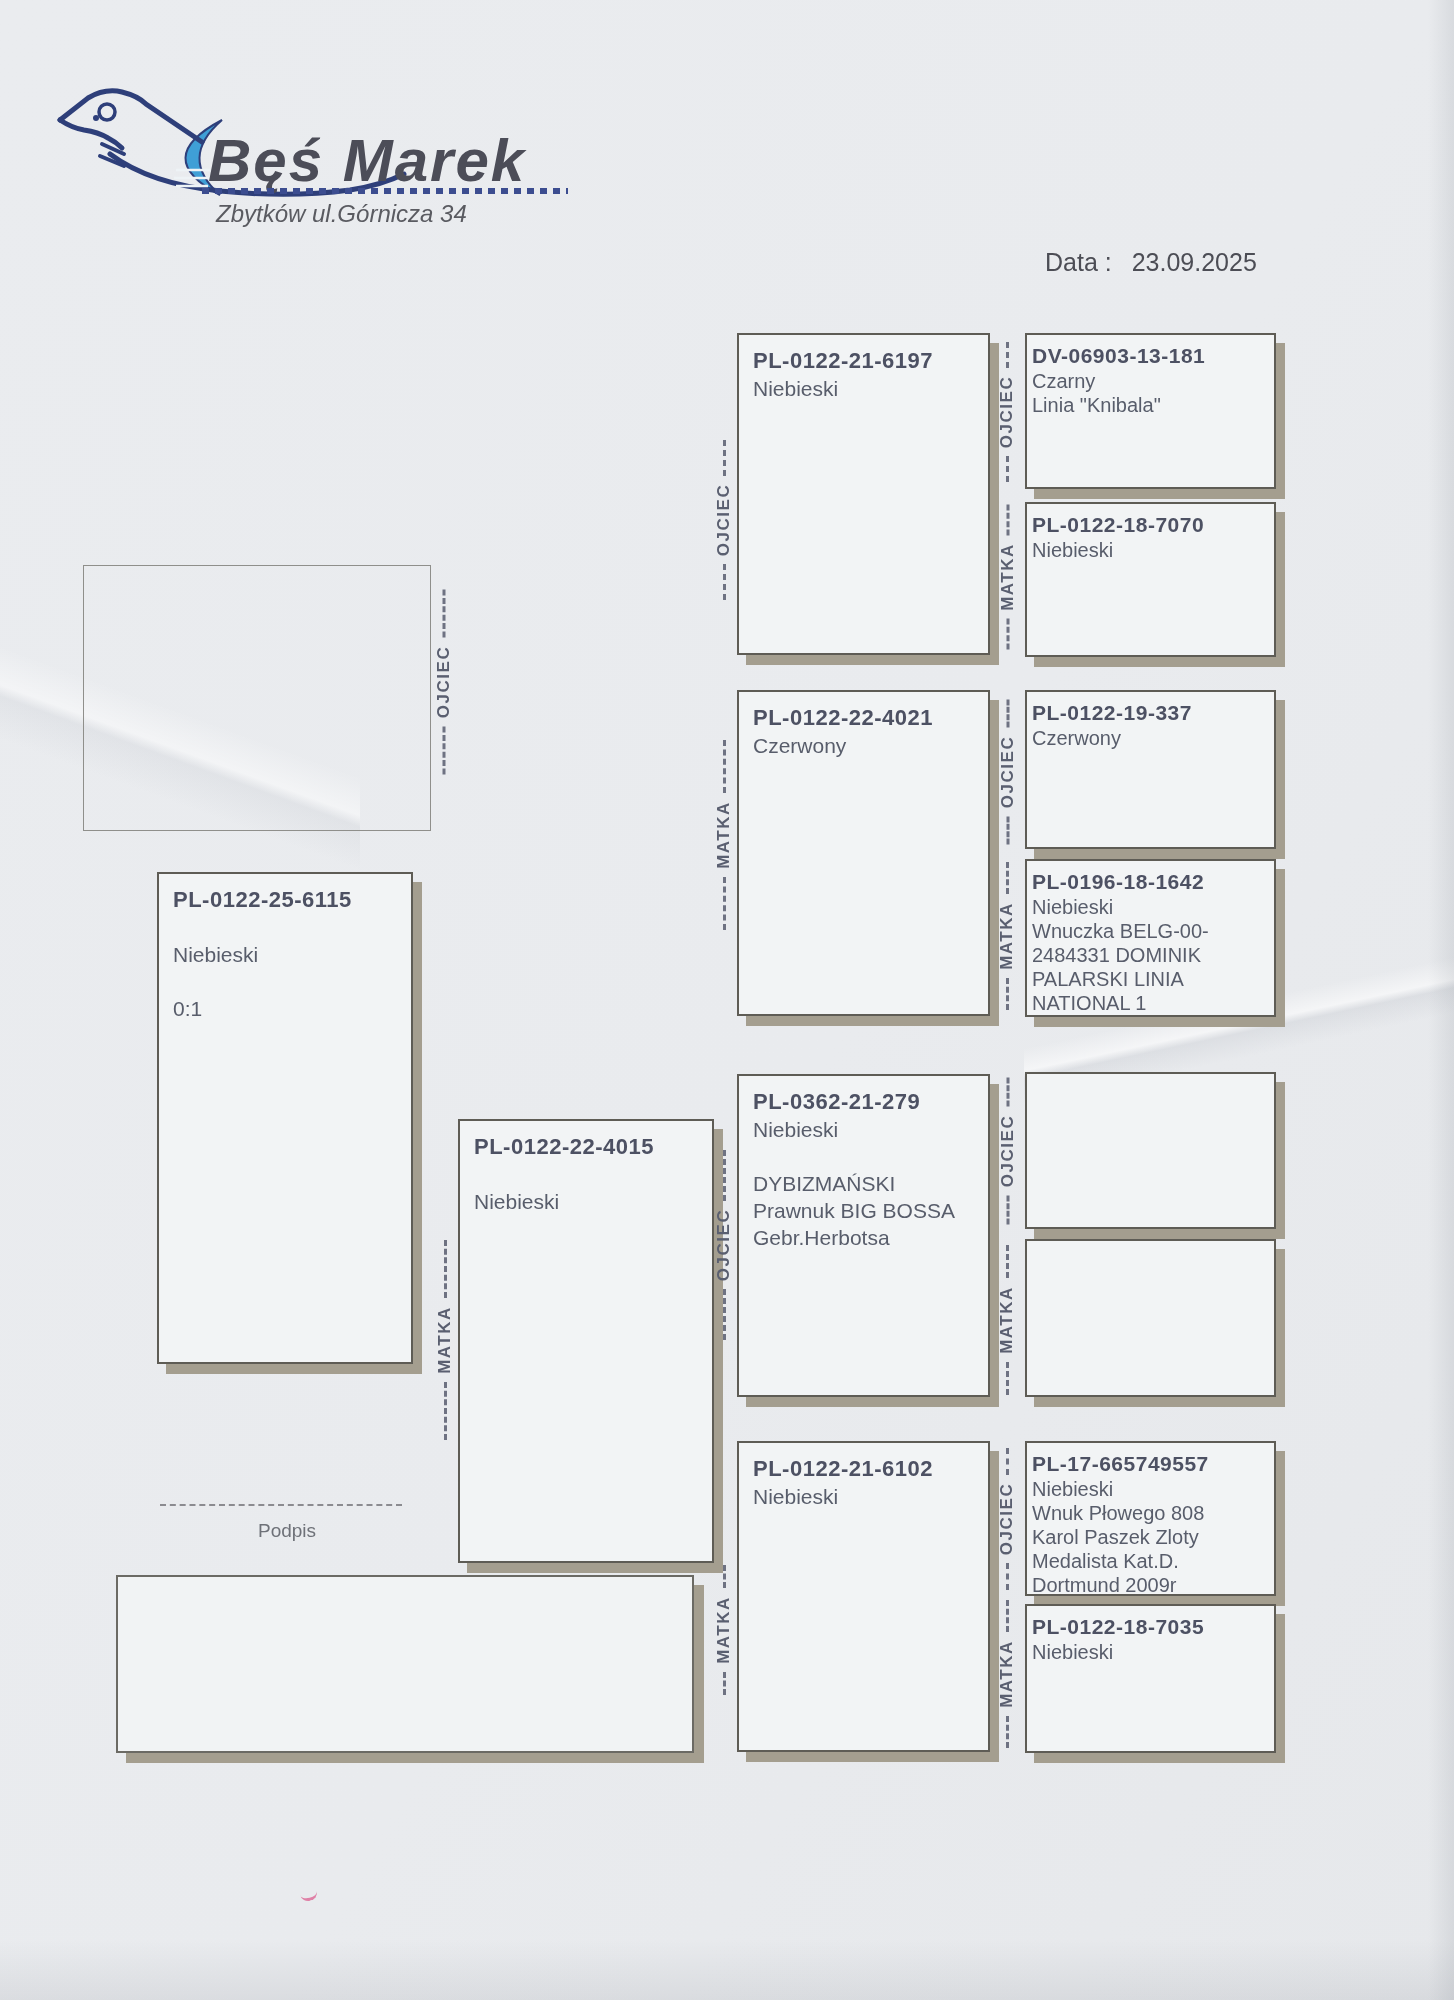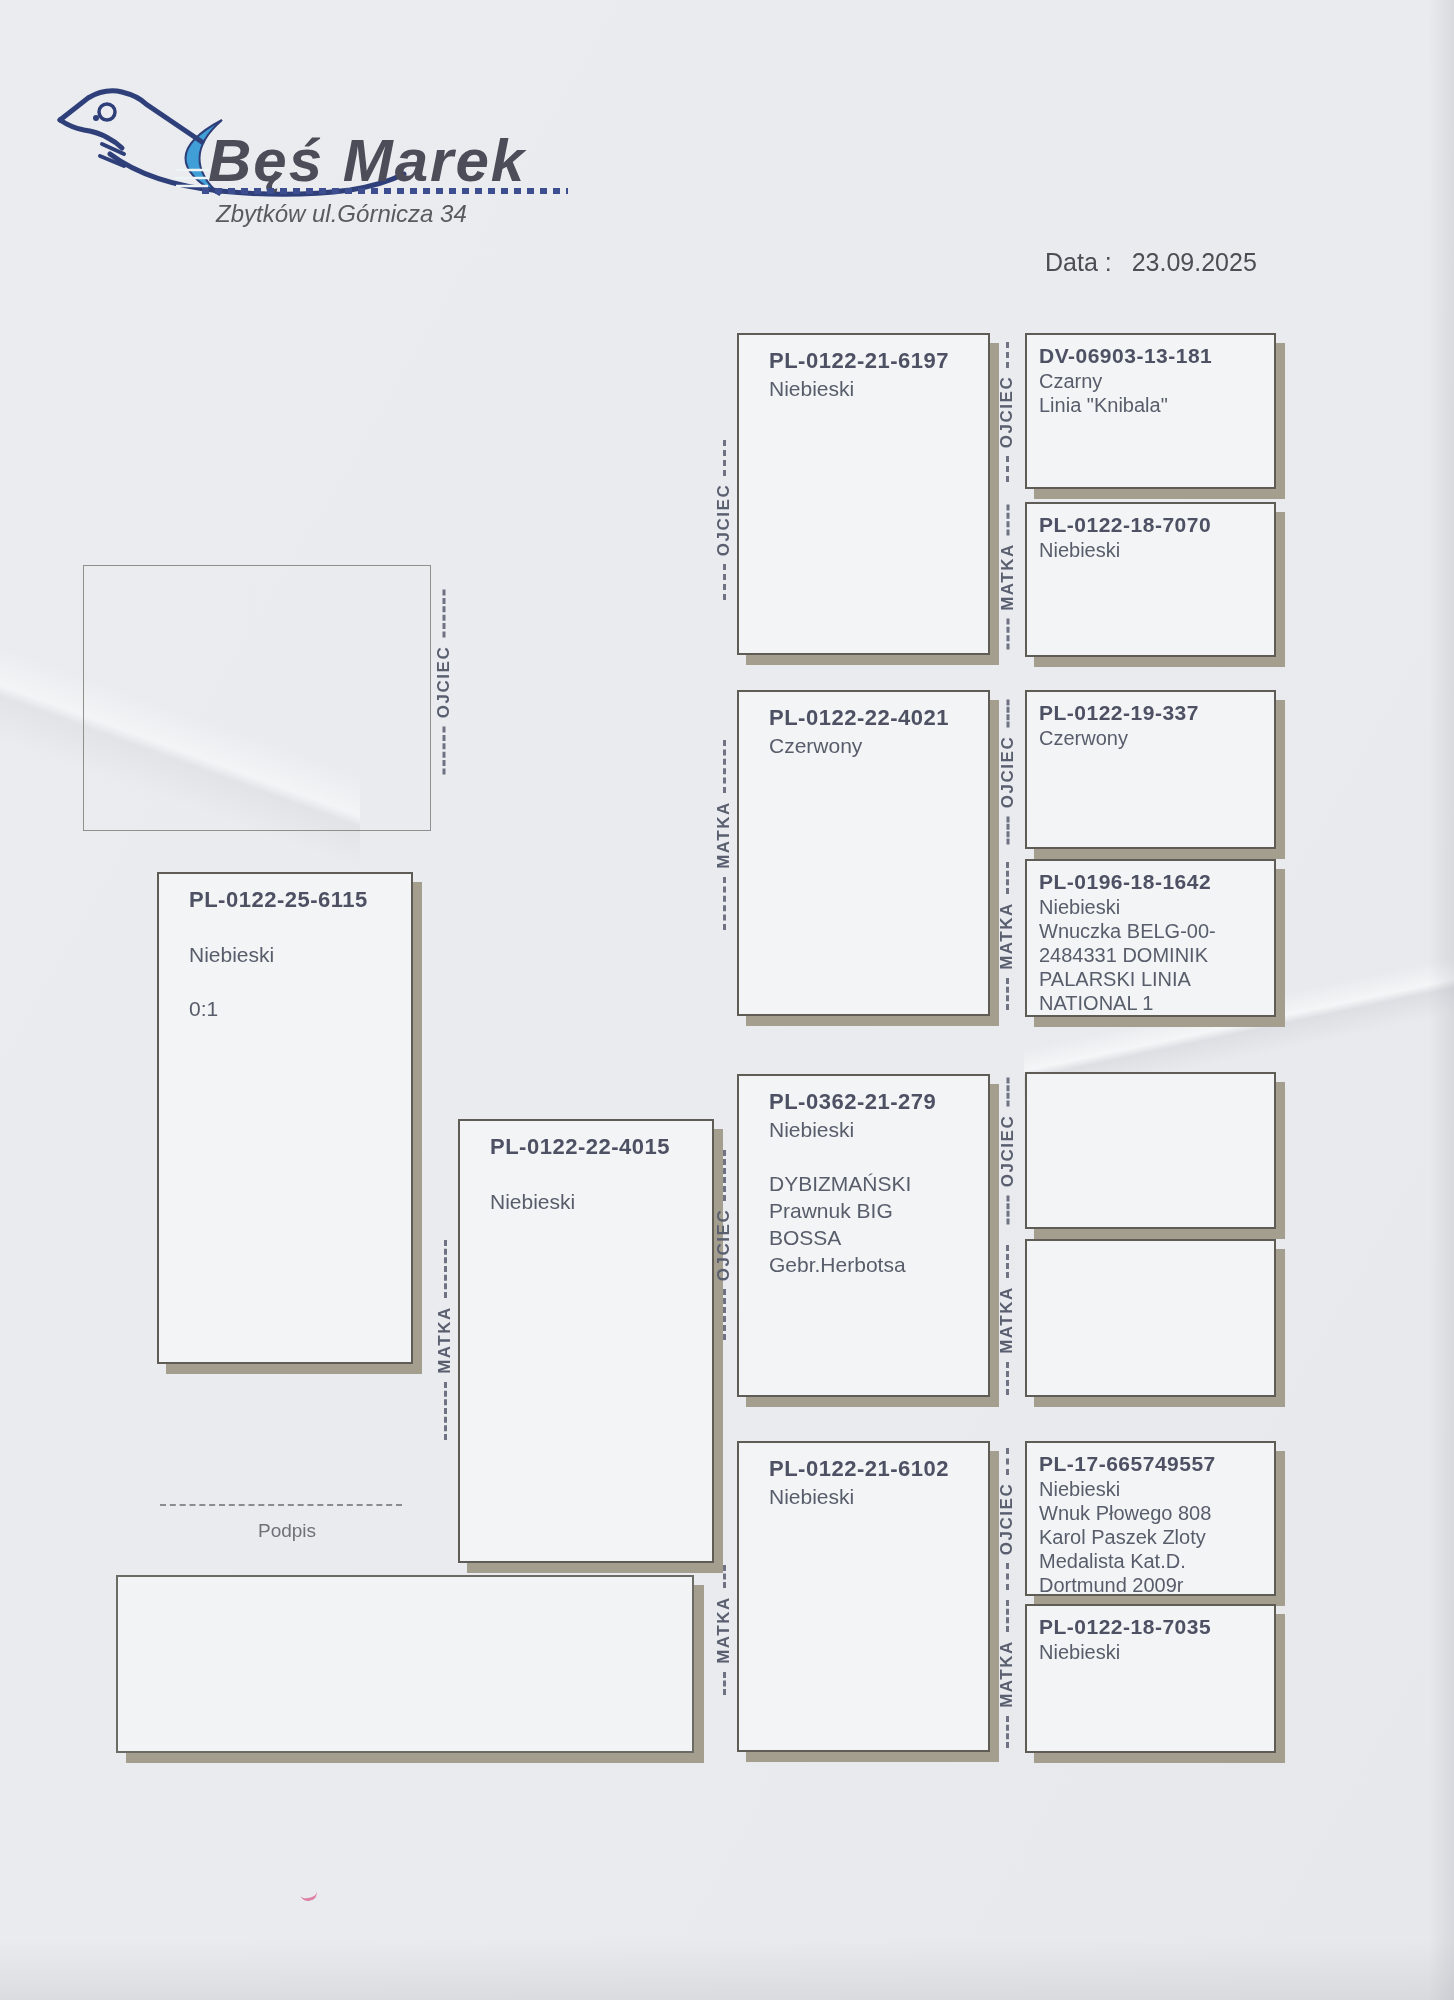--- a/index.html
+++ b/index.html
@@ -14,24 +14,24 @@
     background:linear-gradient(168deg,transparent 42%,rgba(255,255,255,.55) 50%,rgba(150,156,168,.14) 53%,transparent 62%);}
   .crease.c2{left:0;top:620px;width:360px;height:260px;
     background:linear-gradient(200deg,transparent 40%,rgba(255,255,255,.45) 50%,rgba(150,156,168,.10) 53%,transparent 64%);}
   .crease.c3{left:0;bottom:0;width:100%;height:60px;
     background:linear-gradient(to bottom,transparent,rgba(140,144,152,.16));}
   .crease.c4{right:0;top:0;width:26px;height:100%;
     background:linear-gradient(to right,transparent,rgba(140,146,154,.18));}
 
   
   .pbox{position:absolute;background:#f2f4f5;border:2px solid #5e5c55;
-    box-shadow:9px 10px 0 #a49e8f;padding:12px 30px;box-sizing:border-box;}
+    box-shadow:9px 10px 0 #a49e8f;padding:12px 14px;box-sizing:border-box;}
   .ring{font-weight:bold;font-size:22px;color:#4d5163;line-height:28px;letter-spacing:.5px;}
   .bl{font-size:21px;color:#585d6b;line-height:27px;min-height:27px;}
-  .pbox-sm{padding:8px 12px;}
+  .pbox-sm{padding:8px 5px;}
   .pbox-sm .ring{font-size:21px;line-height:26px;}
   .pbox-sm .bl{font-size:20px;line-height:24px;min-height:24px;}
   .plainbox{position:absolute;border:1px solid #8f8f8b;background:transparent;box-sizing:border-box;}
   .bigbox{position:absolute;background:#f1f3f4;border:2px solid #6b6a64;
     box-shadow:10px 10px 0 #a49e8f;box-sizing:border-box;}
 
   
   .conn{position:absolute;left:calc(var(--cx) - var(--len)/2);top:calc(var(--cy) - 11px);
     width:var(--len);height:22px;transform:rotate(-90deg);
     display:flex;align-items:center;gap:8px;}

